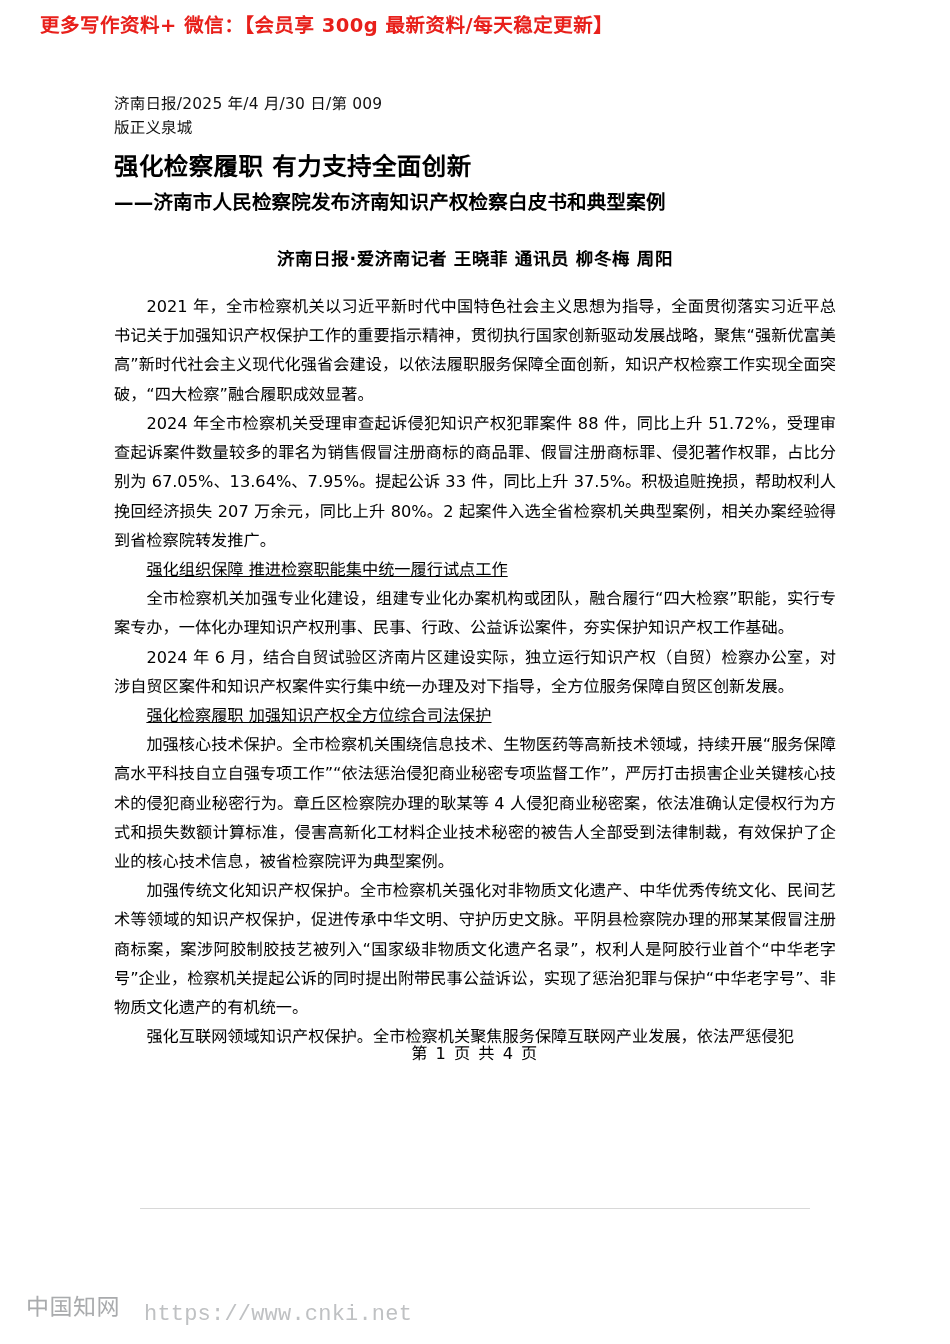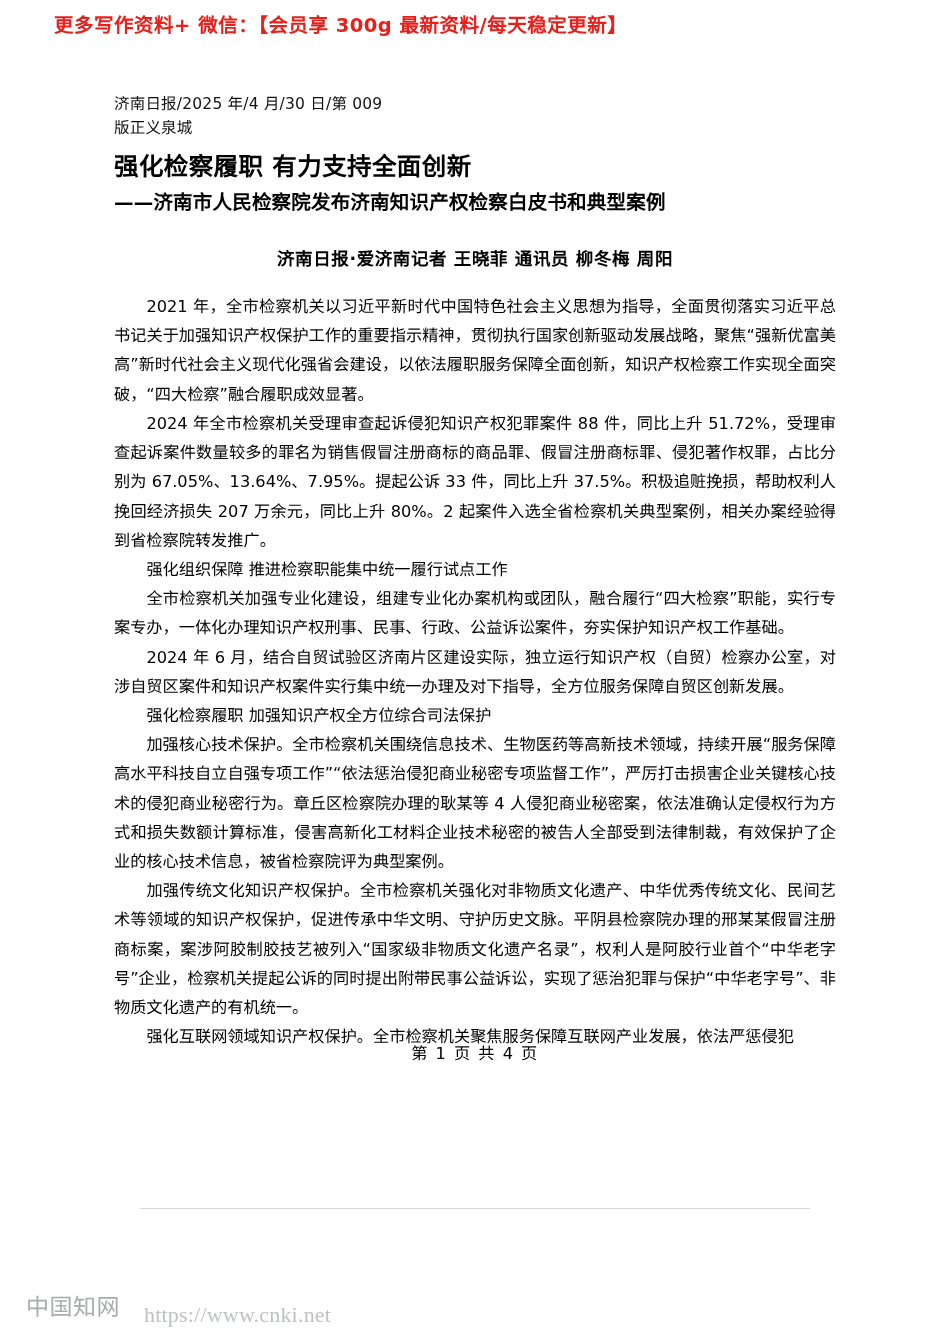--- a/index.html
+++ b/index.html
@@ -25,21 +25,21 @@
     background: #fff;
   }
 
   
   .promo-banner {
     position: absolute;
     left: 0;
     top: 14px;
     width: 950px;
     text-align: left;
-    padding-left: 54px;
+    padding-left: 40px;
     box-sizing: border-box;
   }
   .promo-text {
     font-family: "DejaVu Sans", "Liberation Sans", sans-serif;
     font-weight: bold;
     font-size: 19.5px;
     letter-spacing: 0.5px;
     color: #e8201b;
     white-space: nowrap;
     line-height: 1.25;
@@ -109,20 +109,21 @@
     text-align: justify;
     text-justify: inter-ideograph;
     text-indent: 2em;
     margin: 0;
     color: #000;
     letter-spacing: 0;
     word-break: break-all;
   }
   .para.sub-head {
     text-indent: 2em;
+    text-decoration: underline;
   }
 
   
   .page-footer {
     position: absolute;
     left: 114px;
     top: 1040px;
     width: 722px;
     text-align: center;
   }
@@ -151,21 +152,21 @@
     align-items: center;
     gap: 24px;
   }
   .cnki-brand {
     font-family: "DejaVu Sans", "Liberation Sans", sans-serif;
     font-size: 23px;
     color: #a9abad;
     letter-spacing: 0.5px;
   }
   .cnki-url {
-    font-family: Liberation Serif, serif;
+    font-family: Liberation Mono, monospace;
     font-size: 22px;
     color: #bfc1c3;
     letter-spacing: 0.2px;
     margin-top: 20px;
   }
 </style>
 </head>
 <body>
 
 <div class="page">

